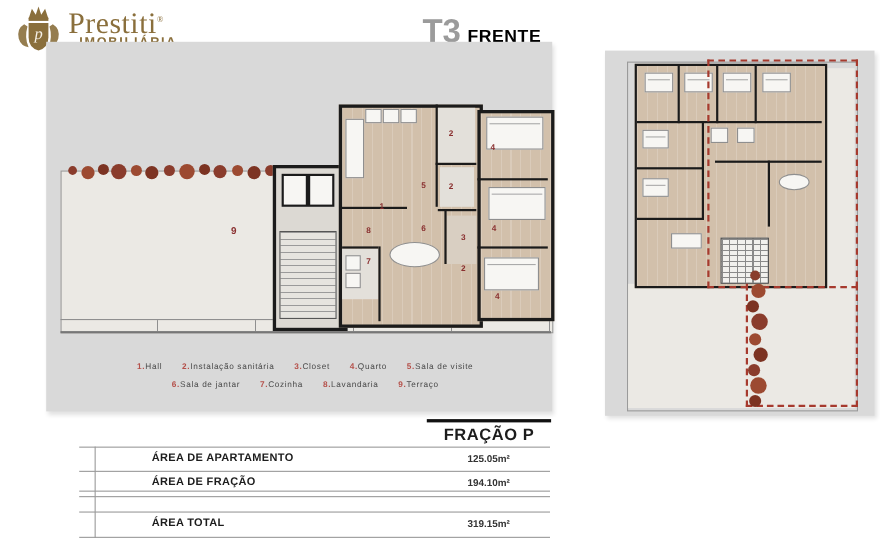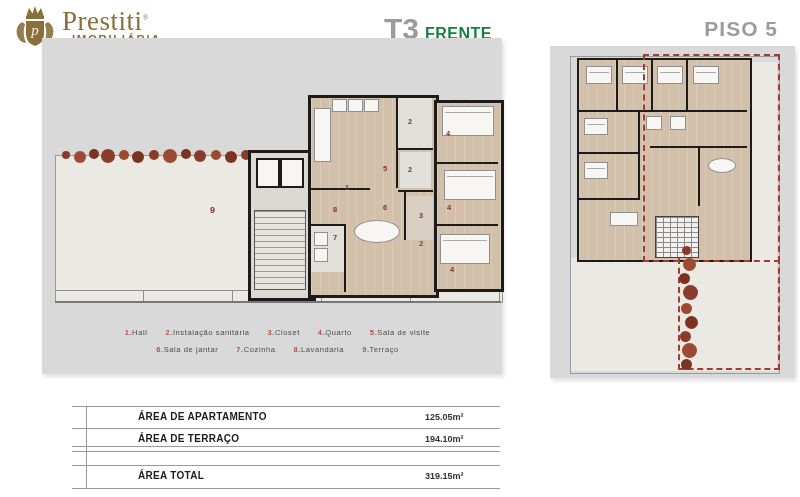--- a/index.html
+++ b/index.html
@@ -9,21 +9,21 @@
   
   .logo{position:absolute;left:12px;top:4px;display:flex;align-items:flex-start;}
   .logo-text{margin-left:4px;color:#8a6f3c;}
   .logo-name{font-family:"Liberation Serif",serif;font-size:27px;line-height:28px;letter-spacing:0.5px;}
   .logo-reg{font-size:8px;vertical-align:super;}
   .logo-sub{font-size:11.5px;font-weight:bold;letter-spacing:1.6px;margin-top:-2px;margin-left:10px;}
 
   
   .title-t3{position:absolute;left:364px;top:12px;width:128px;display:flex;align-items:baseline;justify-content:flex-end;}
   .t3-main{font-size:30px;font-weight:bold;color:#9b9b9b;letter-spacing:0px;}
-  .t3-sub{font-size:16px;font-weight:bold;color:#15803d;margin-left:6px;letter-spacing:0.5px;}
+  .t3-sub{font-size:16px;font-weight:bold;color:#000000;margin-left:6px;letter-spacing:0.5px;}
   .title-piso{position:absolute;left:690px;top:17px;width:88px;text-align:right;
               font-size:21px;font-weight:bold;color:#9b9b9b;letter-spacing:1px;}
 
   
   .panel{position:absolute;background:#d9d9d9;box-shadow:2px 3px 4px rgba(0,0,0,0.12);}
   #panel-left{left:42px;top:38px;width:460px;height:336px;}
   #panel-right{left:550px;top:46px;width:245px;height:332px;}
 
   
   .abs{position:absolute;}
@@ -89,21 +89,20 @@
     <div class="logo-text">
       <div class="logo-name"><span>Prestiti</span><span class="logo-reg">®</span></div>
       <div class="logo-sub">IMOBILIÁRIA</div>
     </div>
   </div>
 
   <div class="title-t3">
     <span class="t3-main">T3</span>
     <span class="t3-sub">FRENTE</span>
   </div>
-  <div class="title-piso">PISO 5</div>
 
   <div id="panel-left" class="panel">
 
     <div class="abs terrace" style="left:13px;top:117px;width:446px;height:146px;"></div>
     <div class="abs plants-row" style="left:20px;top:113px;"></div>
     <div class="abs railing" style="left:13px;top:252px;width:446px;height:10px;"></div>
 
     <div class="abs walls" style="left:206px;top:112px;width:62px;height:145px;background:#dcd9d3;"></div>
     <div class="abs fixture" style="left:214px;top:120px;width:20px;height:26px;border-width:2px;border-color:#1b1b1b;"></div>
     <div class="abs fixture" style="left:238px;top:120px;width:20px;height:26px;border-width:2px;border-color:#1b1b1b;"></div>
@@ -200,33 +199,34 @@
     <div class="abs oval" style="left:158px;top:112px;width:26px;height:13px;"></div>
     <div class="abs fixture" style="left:60px;top:166px;width:26px;height:12px;"></div>
     <div class="abs hatch" style="left:105px;top:170px;width:42px;height:40px;"></div>
 
     <div class="abs dash" style="left:93px;top:8px;width:133px;height:204px;"></div>
     <div class="abs dash" style="left:128px;top:212px;width:98px;height:110px;border-top:none;"></div>
 
     <div class="abs plants-col" style="left:132px;top:200px;"></div>
   </div>
 
+  <div class="fraction">FRAÇÃO P</div>
 
   <div>
     <div class="tline" style="top:406px;"></div>
     <div class="tline" style="top:428px;"></div>
     <div class="tline" style="top:446px;"></div>
     <div class="tline" style="top:451px;"></div>
     <div class="tline" style="top:465px;"></div>
     <div class="tline" style="top:488px;"></div>
     <div class="tvline"></div>
 
     <div class="trow-label" style="top:411px;">ÁREA DE APARTAMENTO</div>
     <div class="trow-value" style="top:412px;">125.05m²</div>
 
-    <div class="trow-label" style="top:433px;">ÁREA DE TERRAÇO</div>
+    <div class="trow-label" style="top:433px;">ÁREA DE FRAÇÃO</div>
     <div class="trow-value" style="top:434px;">194.10m²</div>
 
     <div class="trow-label" style="top:470px;">ÁREA TOTAL</div>
     <div class="trow-value" style="top:471px;">319.15m²</div>
   </div>
 
 </div>
 
 </body></html>

